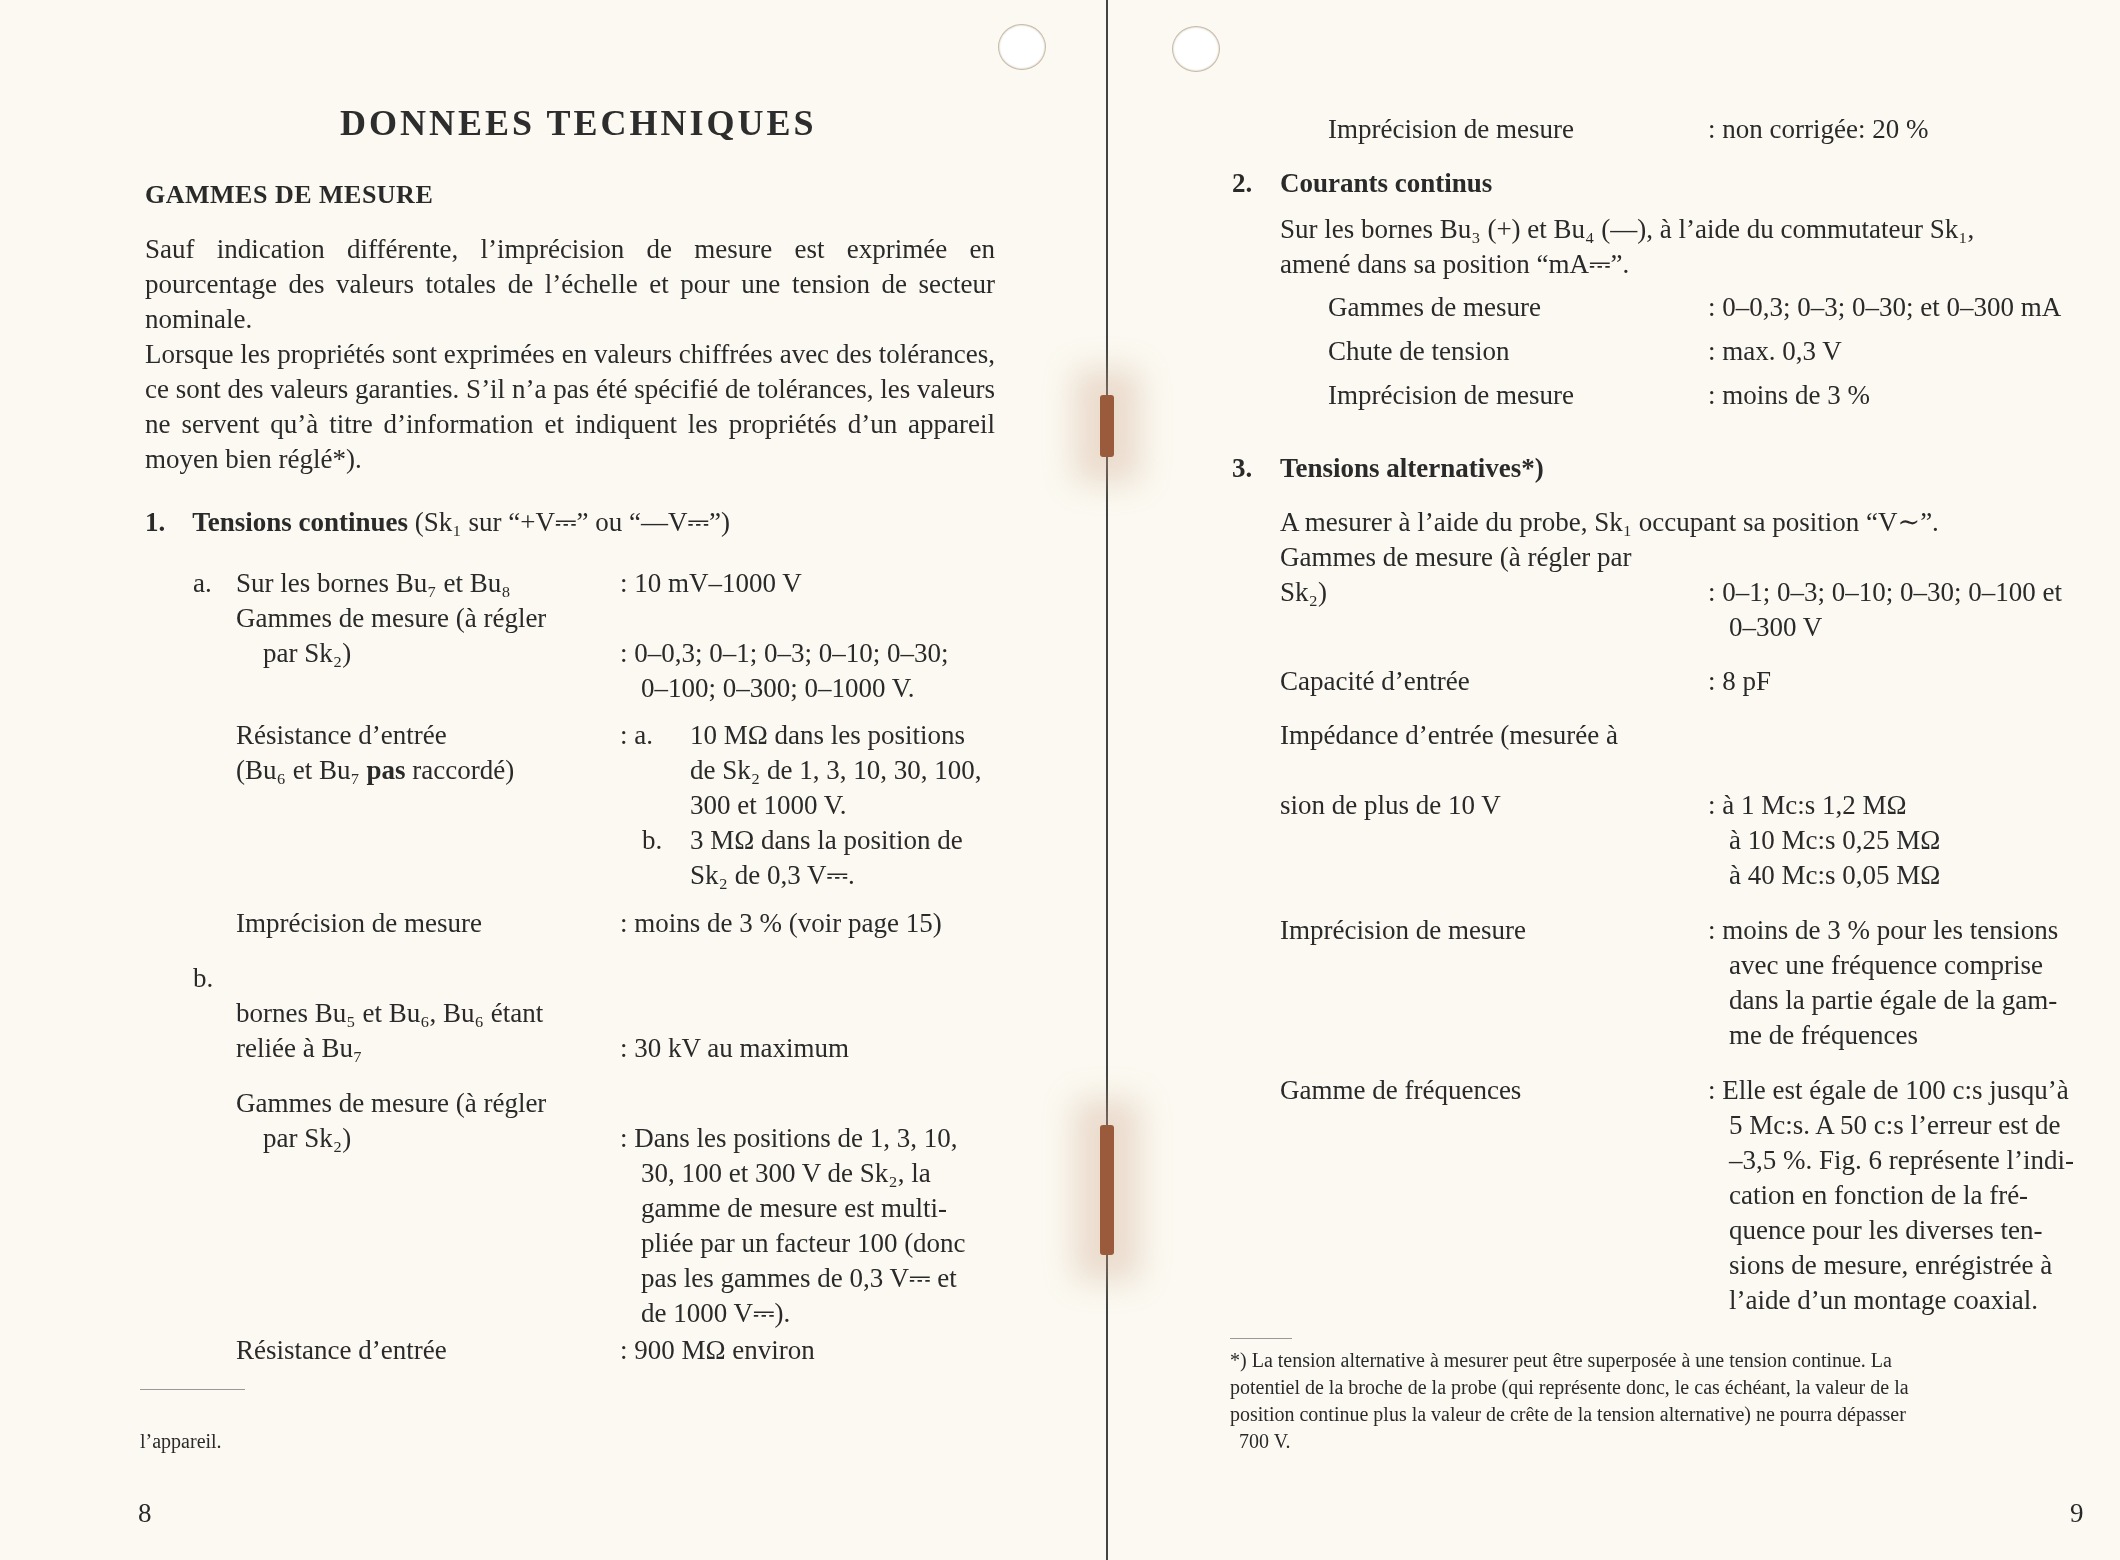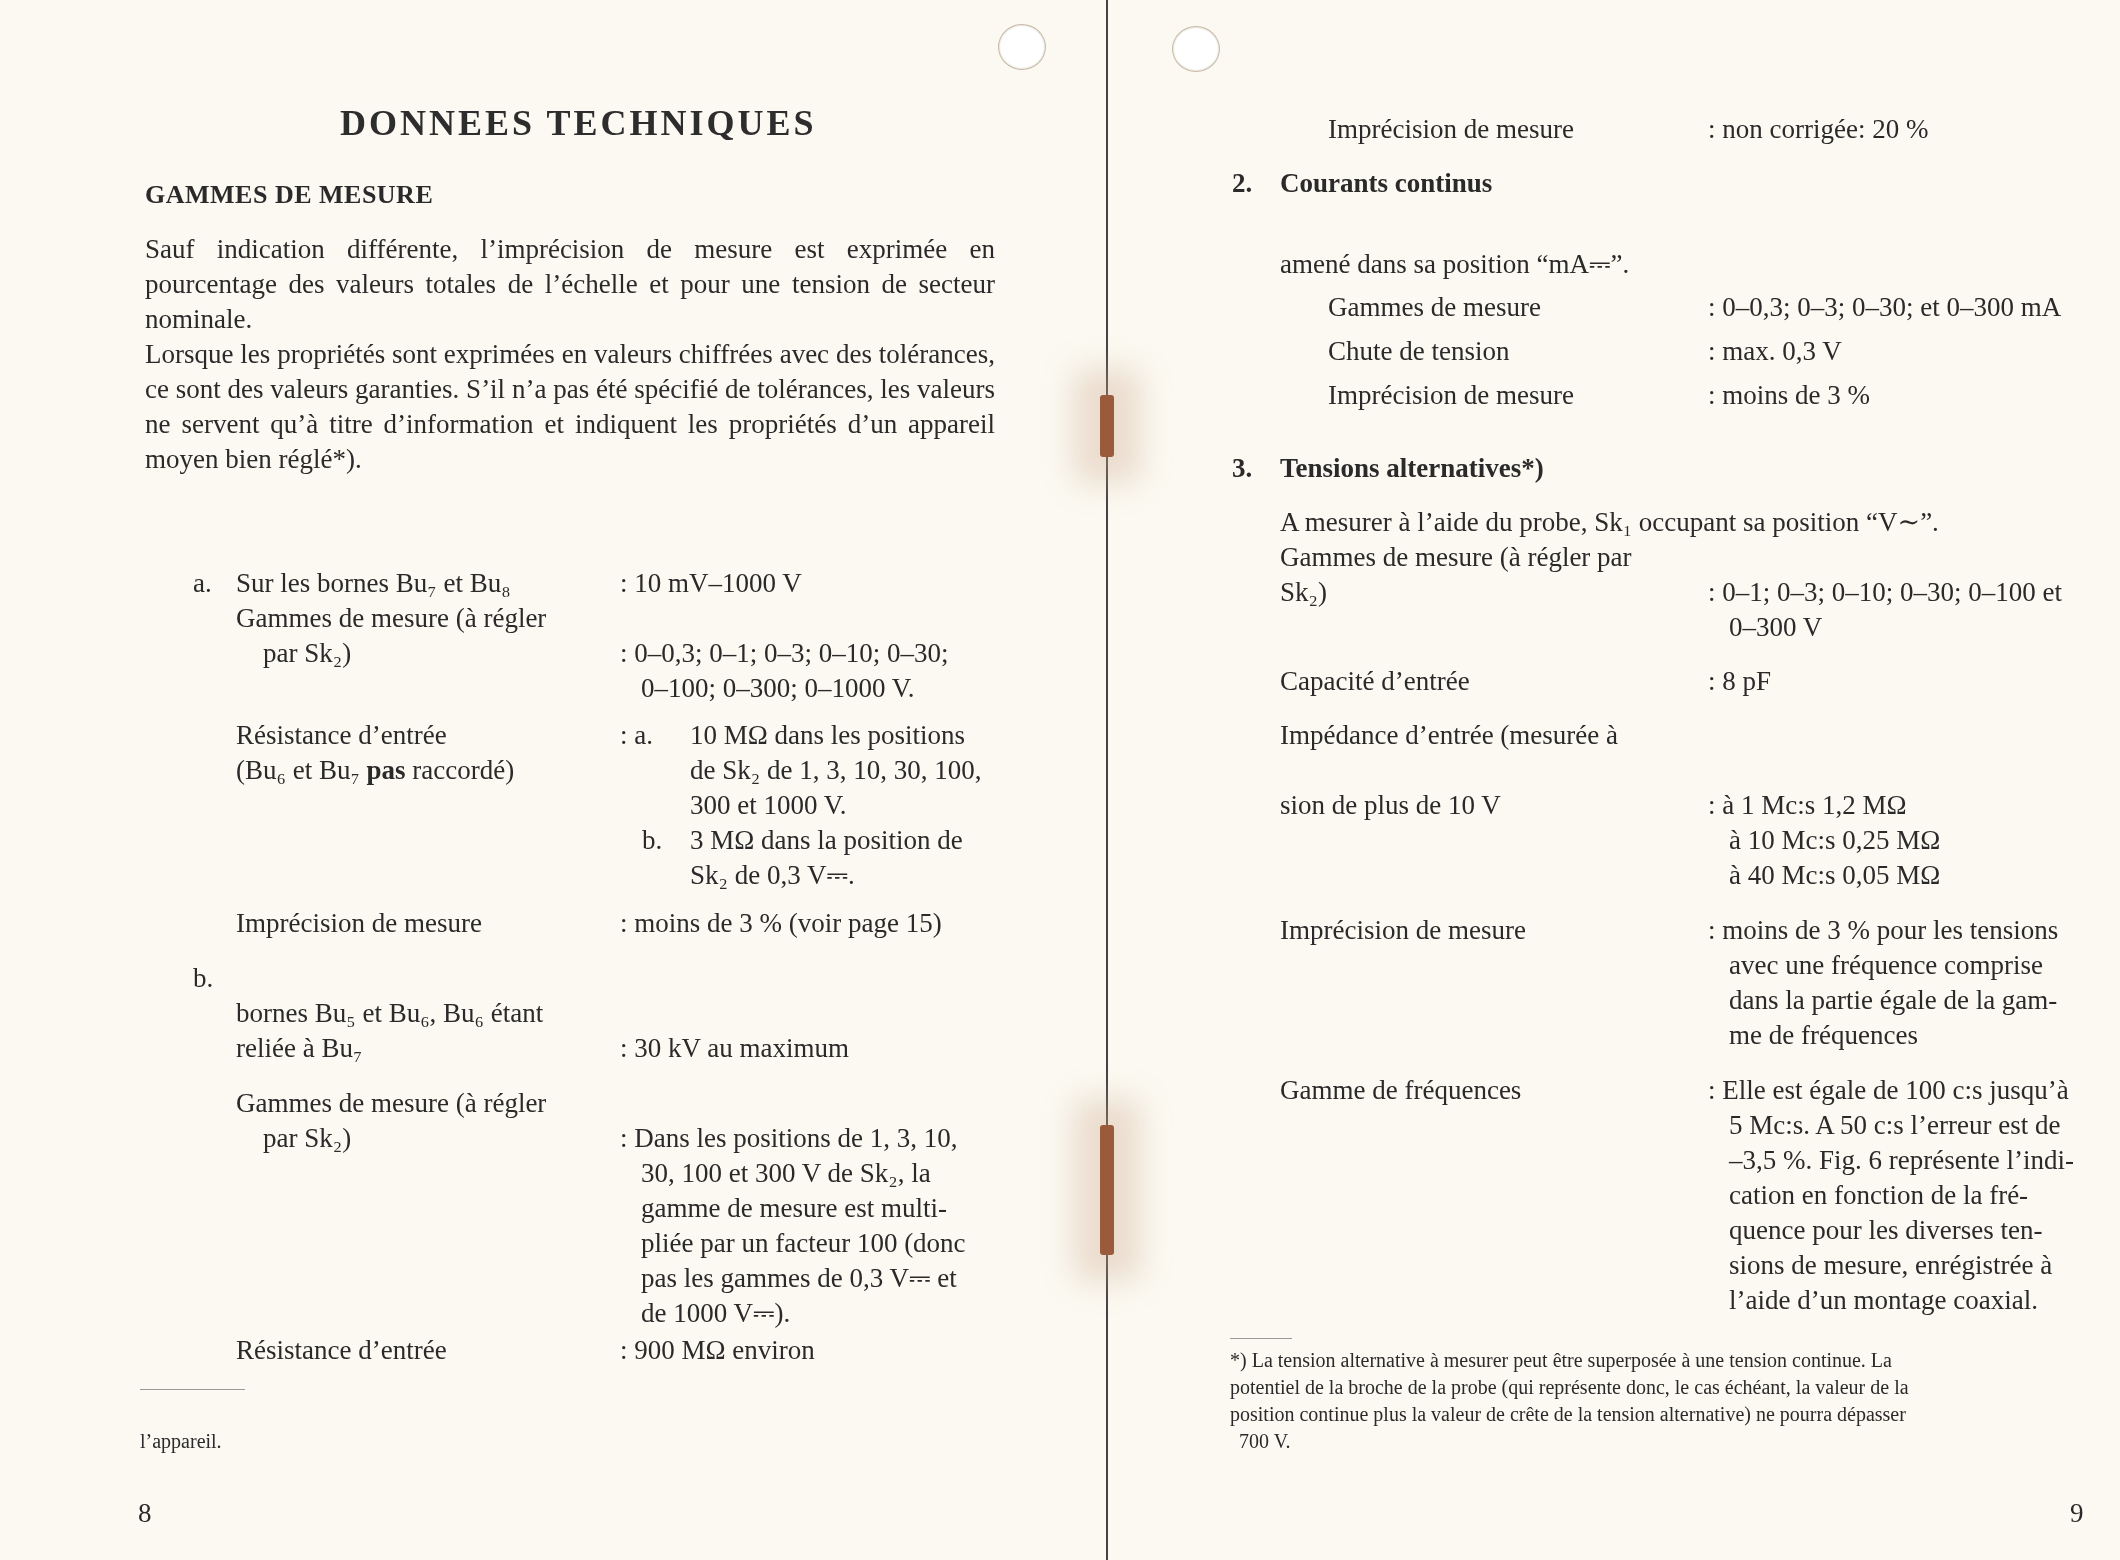--- a/index.html
+++ b/index.html
@@ -31,20 +31,25 @@
 <div class="staple" style="left:1100px;top:395px;height:62px;"></div>
 <div class="staple" style="left:1100px;top:1125px;height:130px;"></div>
 
 <div class="page left">
   <div class="abs title" style="left:340px;top:102px;">DONNEES TECHNIQUES</div>
   <div class="abs h2" style="left:145px;top:180px;">GAMMES DE MESURE</div>
 
   <div class="abs txt just" style="left:145px;top:232px;width:850px;">Sauf indication différente, l’imprécision de mesure est exprimée en pourcentage des valeurs totales de l’échelle et pour une tension de secteur nominale.</div>
   <div class="abs txt just" style="left:145px;top:337px;width:850px;">Lorsque les propriétés sont exprimées en valeurs chiffrées avec des tolérances, ce sont des valeurs garanties. S’il n’a pas été spécifié de tolérances, les valeurs ne servent qu’à titre d’information et indiquent les propriétés d’un appareil moyen bien réglé*).</div>
 
+  <div class="abs txt" style="left:145px;top:505px;">
+    <span class="b">1.</span>&nbsp;&nbsp;&nbsp;
+    <span class="b">Tensions continues</span>
+    <span>(Sk₁ sur “+V⎓” ou “—V⎓”)</span>
+  </div>
 
   <div class="abs txt" style="left:193px;top:566px;">a.</div>
   <div class="abs txt" style="left:236px;top:566px;">Sur les bornes Bu₇ et Bu₈</div>
   <div class="abs txt" style="left:620px;top:566px;">: 10 mV–1000 V</div>
   <div class="abs txt" style="left:236px;top:601px;">Gammes de mesure (à régler</div>
   <div class="abs txt" style="left:263px;top:636px;">par Sk₂)</div>
   <div class="abs txt" style="left:620px;top:636px;">: 0–0,3; 0–1; 0–3; 0–10; 0–30;</div>
   <div class="abs txt" style="left:641px;top:671px;">0–100; 0–300; 0–1000 V.</div>
 
   <div class="abs txt" style="left:236px;top:718px;">Résistance d’entrée</div>
@@ -84,20 +89,21 @@
 
   <div class="abs txt" style="left:138px;top:1496px;">8</div>
 </div>
 
 <div class="page right">
   <div class="abs txt" style="left:220px;top:112px;">Imprécision de mesure</div>
   <div class="abs txt" style="left:600px;top:112px;">: non corrigée: 20 %</div>
 
   <div class="abs txt b" style="left:124px;top:166px;">2.</div>
   <div class="abs txt b" style="left:172px;top:166px;">Courants continus</div>
+  <div class="abs txt" style="left:172px;top:212px;">Sur les bornes Bu₃ (+) et Bu₄ (—), à l’aide du commutateur Sk₁,</div>
   <div class="abs txt" style="left:172px;top:247px;">amené dans sa position “mA⎓”.</div>
 
   <div class="abs txt" style="left:220px;top:290px;">Gammes de mesure</div>
   <div class="abs txt" style="left:600px;top:290px;">: 0–0,3; 0–3; 0–30; et 0–300 mA</div>
   <div class="abs txt" style="left:220px;top:334px;">Chute de tension</div>
   <div class="abs txt" style="left:600px;top:334px;">: max. 0,3 V</div>
   <div class="abs txt" style="left:220px;top:378px;">Imprécision de mesure</div>
   <div class="abs txt" style="left:600px;top:378px;">: moins de 3 %</div>
 
   <div class="abs txt b" style="left:124px;top:451px;">3.</div>

